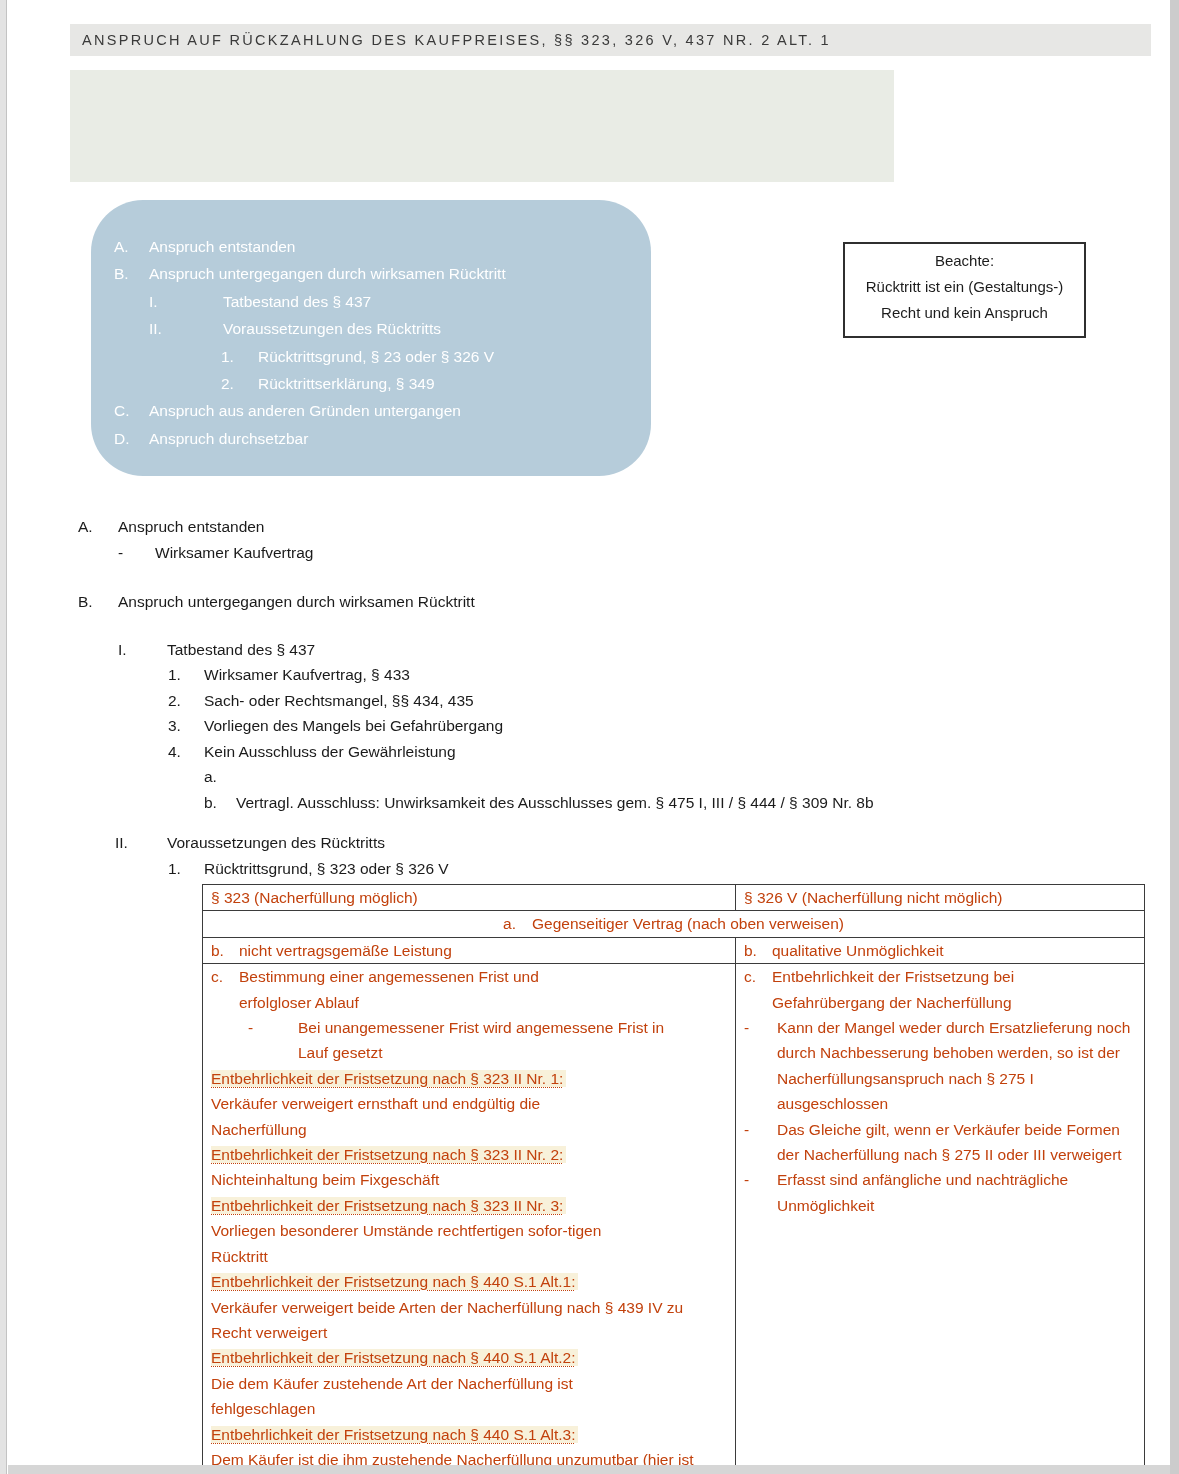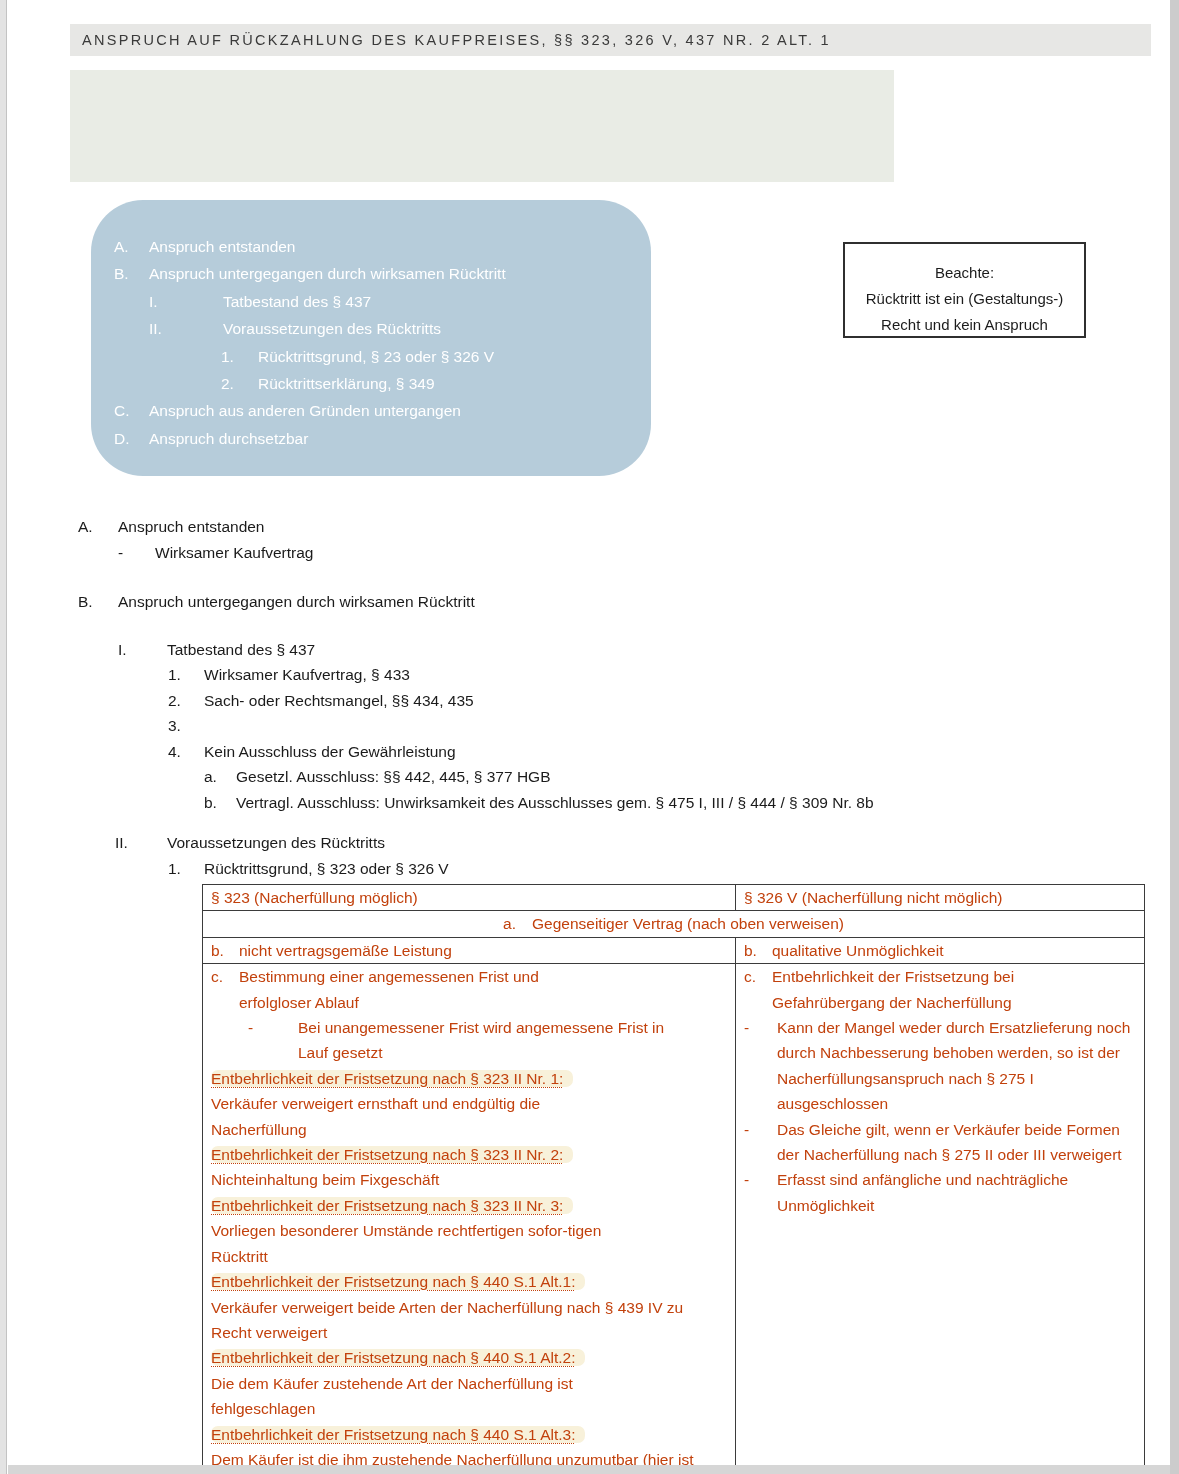--- a/index.html
+++ b/index.html
@@ -32,21 +32,21 @@
     background:var(--outline_bg,#b6ccda); border-radius:52px;
     padding-top:33px; color:#ffffff; font-size:15.5px; }
   .outline-box .row { display:flex; line-height:27.4px; }
   .outline-box .lvl1 { padding-left:23px; } .outline-box .lvl1 .m { width:35px; }
   .outline-box .lvl2 { padding-left:58px; } .outline-box .lvl2 .m { width:74px; }
   .outline-box .lvl3 { padding-left:130px; } .outline-box .lvl3 .m { width:37px; }
 
   
   .note-box { position:absolute; left:843px; top:242px; width:243px; height:96px;
     border:2px solid var(--note_border,#2f2f2f); text-align:center;
-    font-size:15px; line-height:26px; padding-top:16px; color:#1c1c1c; }
+    font-size:15px; line-height:26px; padding-top:4px; color:#1c1c1c; }
 
   
   #doc-body { position:absolute; left:0; top:514px; width:1179px;
     font-size:15.5px; line-height:25.5px; color:#1b1b1b; }
   .row { display:flex; }
   .m { flex:0 0 auto; }
   .ind-a    { padding-left:78px; }  .ind-a .m    { width:40px; }
   .ind-dash { padding-left:118px; } .ind-dash .m { width:37px; }
   .ind-i    { padding-left:118px; } .ind-i .m    { width:49px; }
   .ind-ii   { padding-left:115px; } .ind-ii .m   { width:52px; }
@@ -71,21 +71,21 @@
   .chead-text-l { max-width:335px; }
   .chead-text-r { max-width:330px; }
   .cbullet { display:flex; padding-left:37px; }
   .cbullet .m { width:50px; }
   .cbullet .t { max-width:400px; }
   .rbullet { display:flex; }
   .rbullet .m { width:33px; }
   .rbullet .t { flex:1; }
   .hl { background:var(--highlight_bg,#f8f1da);
     text-decoration:underline dotted; text-decoration-thickness:1px;
-    text-underline-offset:3px; padding-right:10px;border-radius:7px; }
+    text-underline-offset:3px; padding-right:3px; }
 </style>
 </head>
 <body>
 
 <div class="left-strip"></div>
 <div class="right-scrollbar"></div>
 <div class="bottom-strip"></div>
 
 <div class="title-bar">
   <span>ANSPRUCH AUF RÜCKZAHLUNG DES KAUFPREISES, §§ 323, 326 V, 437 NR. 2 ALT. 1</span>
@@ -158,28 +158,28 @@
   <div class="row ind-num">
     <span class="m">1.</span>
     <span>Wirksamer Kaufvertrag, § 433</span>
   </div>
   <div class="row ind-num">
     <span class="m">2.</span>
     <span>Sach- oder Rechtsmangel, §§ 434, 435</span>
   </div>
   <div class="row ind-num">
     <span class="m">3.</span>
+    <span>Vorliegen des Mangels bei Gefahrübergang</span>
   </div>
   <div class="row ind-num">
     <span class="m">4.</span>
     <span>Kein Ausschluss der Gewährleistung</span>
   </div>
   <div class="row ind-sub">
     <span class="m">a.</span>
-    <span>Gesetzl. Ausschluss: §§ 442, 445, § 377 HGB</span>
   </div>
   <div class="row ind-sub">
     <span class="m">b.</span>
     <span>Vertragl. Ausschluss: Unwirksamkeit des Ausschlusses gem. § 475 I, III / § 444 / § 309 Nr. 8b</span>
   </div>
 
   <div class="row ind-ii gap15">
     <span class="m">II.</span>
     <span>Voraussetzungen des Rücktritts</span>
   </div>

